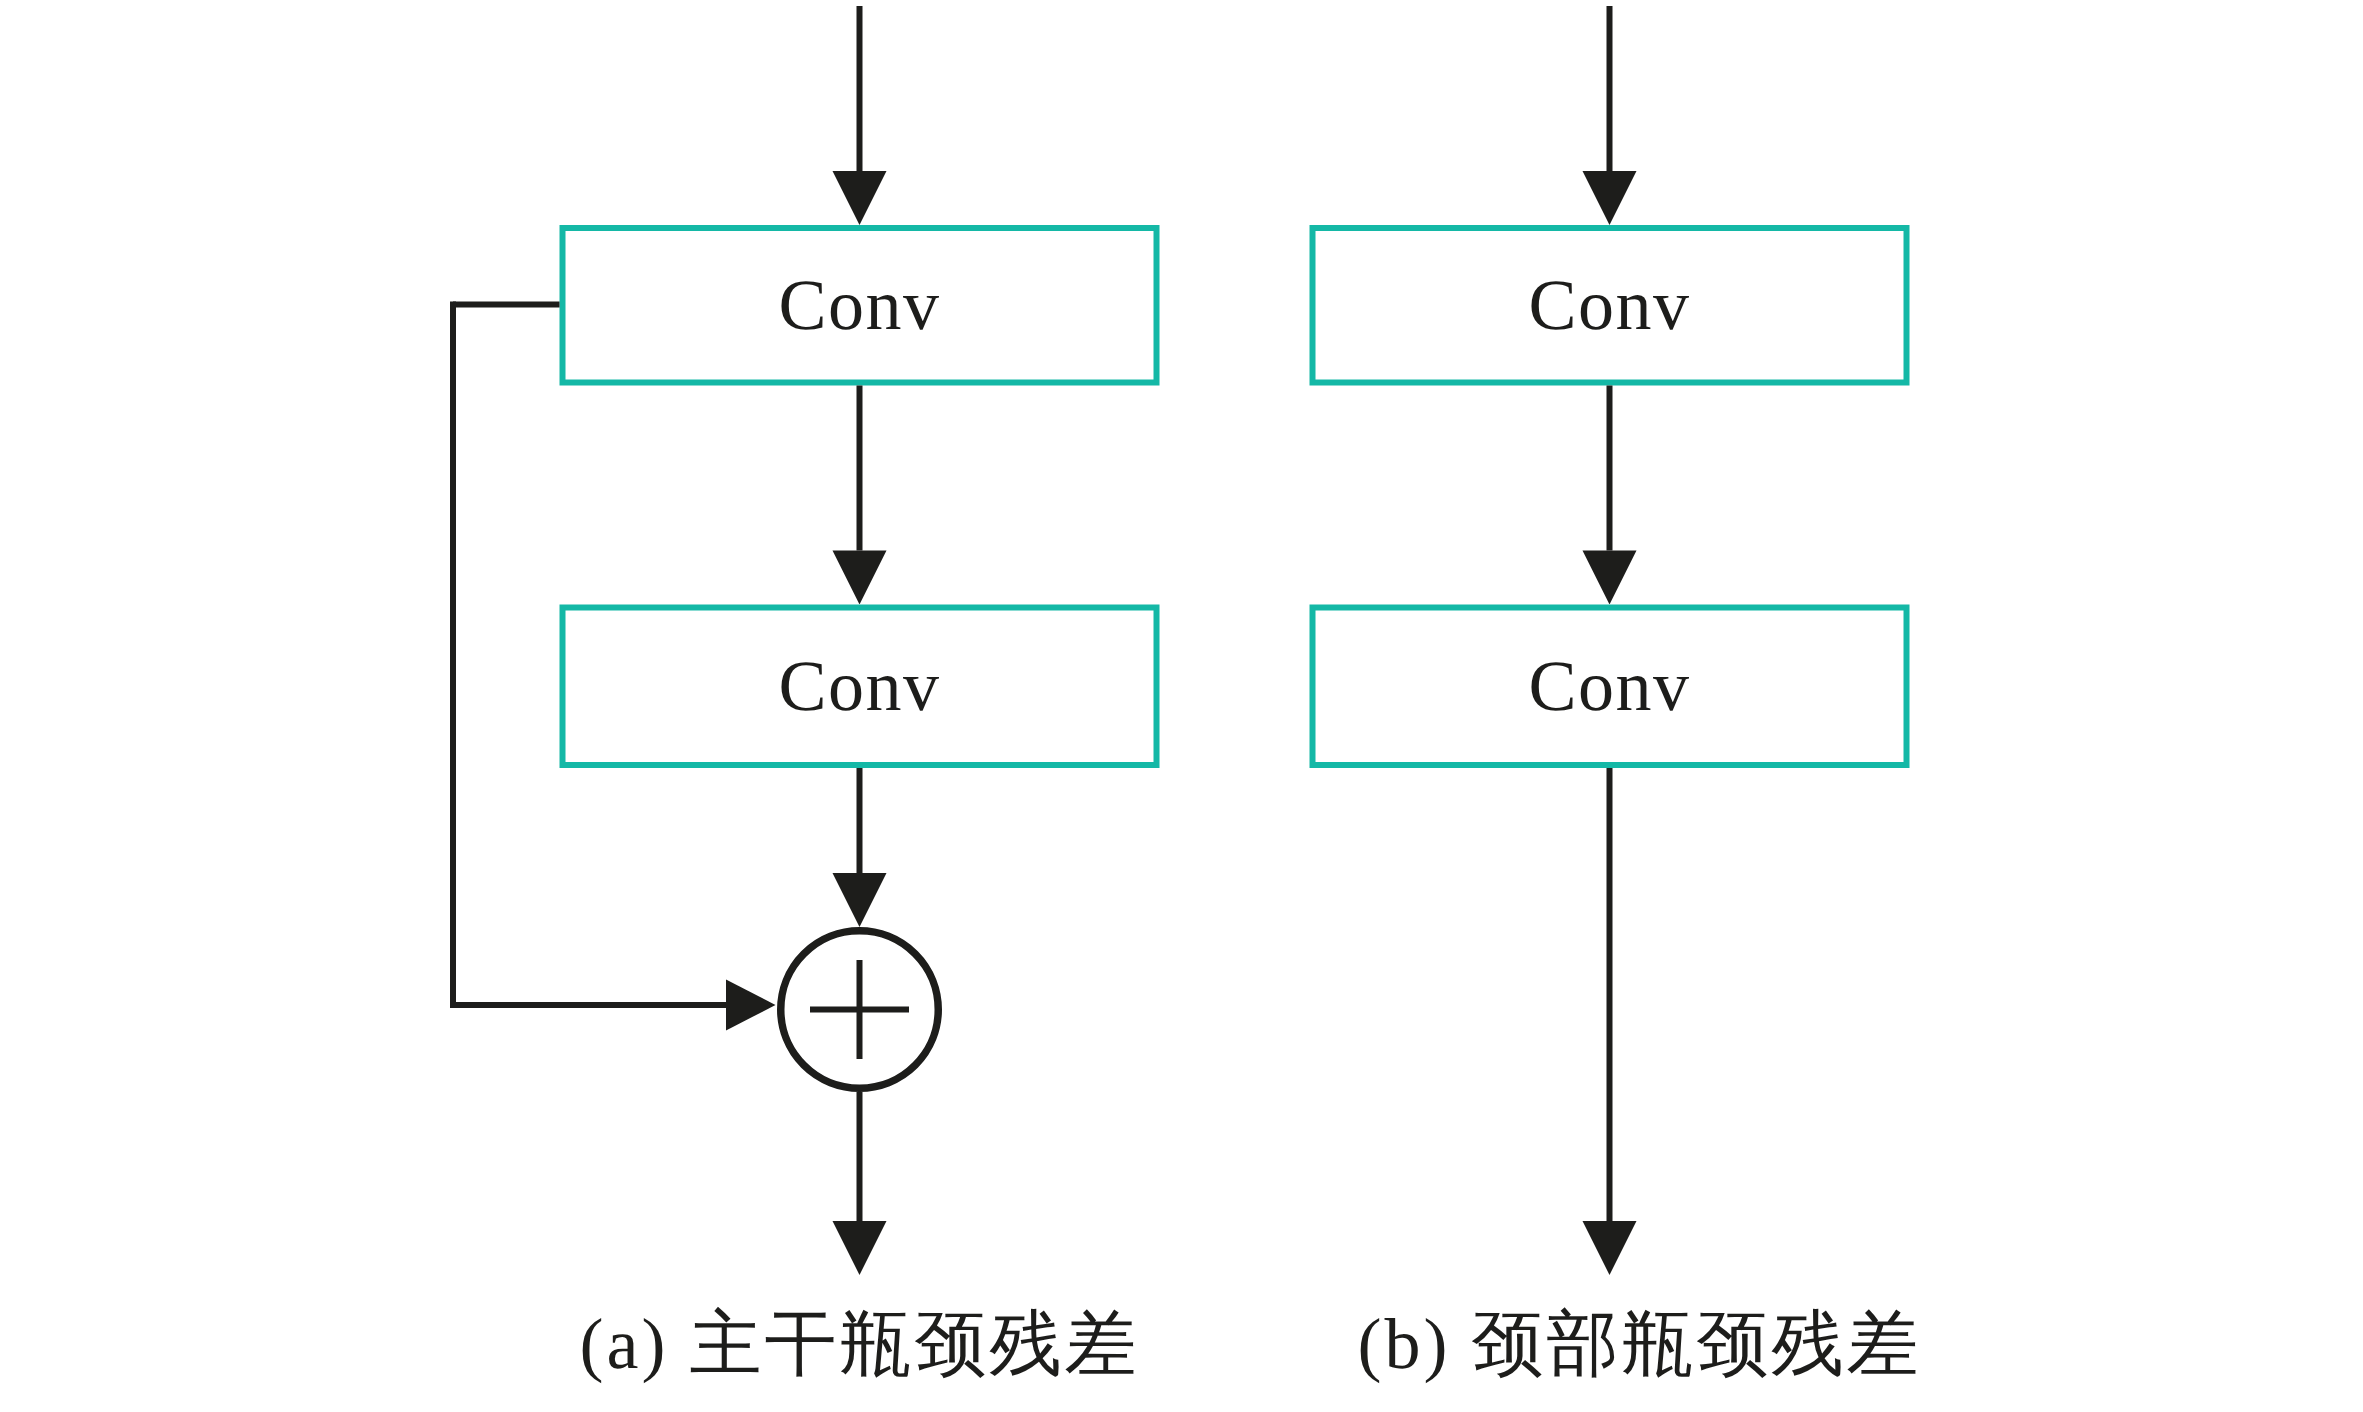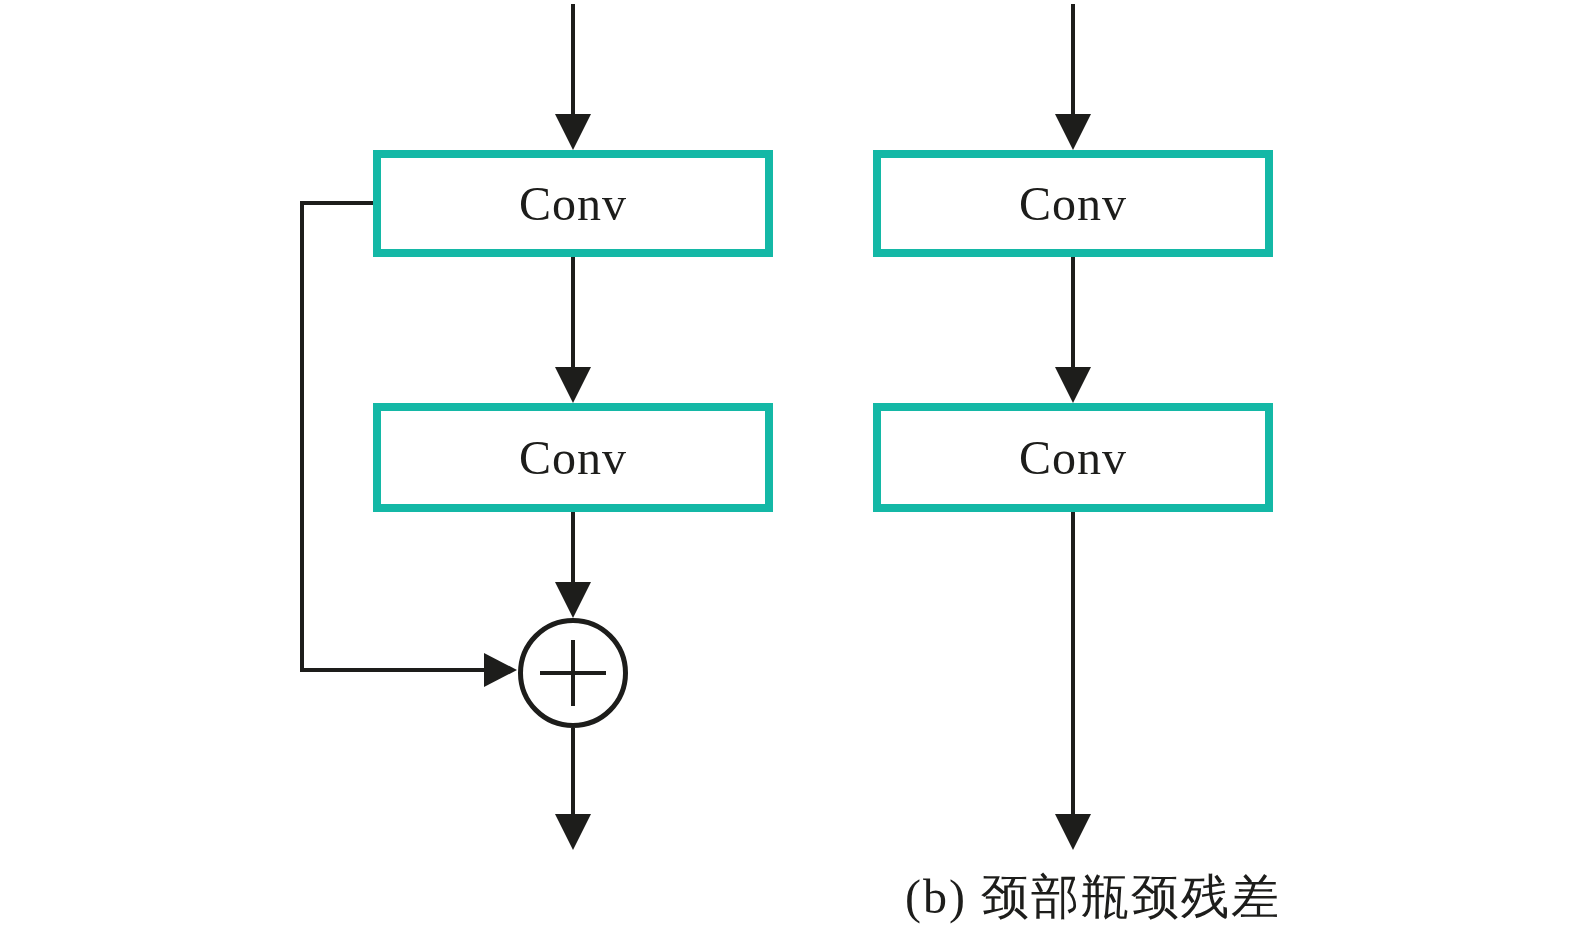--- a/index.html
+++ b/index.html
@@ -16,21 +16,21 @@
     overflow: hidden;
   }
   
   .vline, .hline {
     position: absolute;
     background: #1d1d1b;
   }
   .box {
     position: absolute;
     box-sizing: border-box;
-    border: 8px solid #14b8a6;
+    border: 4px solid #14b8a6;
     background: #ffffff;
     display: flex;
     align-items: center;
     justify-content: center;
   }
   .box .label {
     font-size: 48px;
     color: #1d1d1b;
     line-height: 1;
     letter-spacing: 1px;
@@ -116,20 +116,21 @@
   <div class="hline" style="left:302px; top:668px; width:183px; height:4px;"></div>
   <div class="arrow-right" style="left:484px; top:653px;"></div>
 
   <div class="add-circle"></div>
   <div class="plus-h"></div>
   <div class="plus-v"></div>
 
   <div class="vline" style="left:571px; top:728px; width:4px; height:86px;"></div>
   <div class="arrow-down" style="left:555px; top:814px;"></div>
 
+  <div class="caption" style="left:343px;">(a) 主干瓶颈残差</div>
 
   <div class="vline" style="left:1071px; top:4px; width:4px; height:112px;"></div>
   <div class="arrow-down" style="left:1055px; top:114px;"></div>
 
   <div class="box" style="left:873px; top:150px; width:400px; height:107px;">
     <span class="label">Conv</span>
   </div>
 
   <div class="vline" style="left:1071px; top:257px; width:4px; height:110px;"></div>
   <div class="arrow-down" style="left:1055px; top:367px;"></div>

